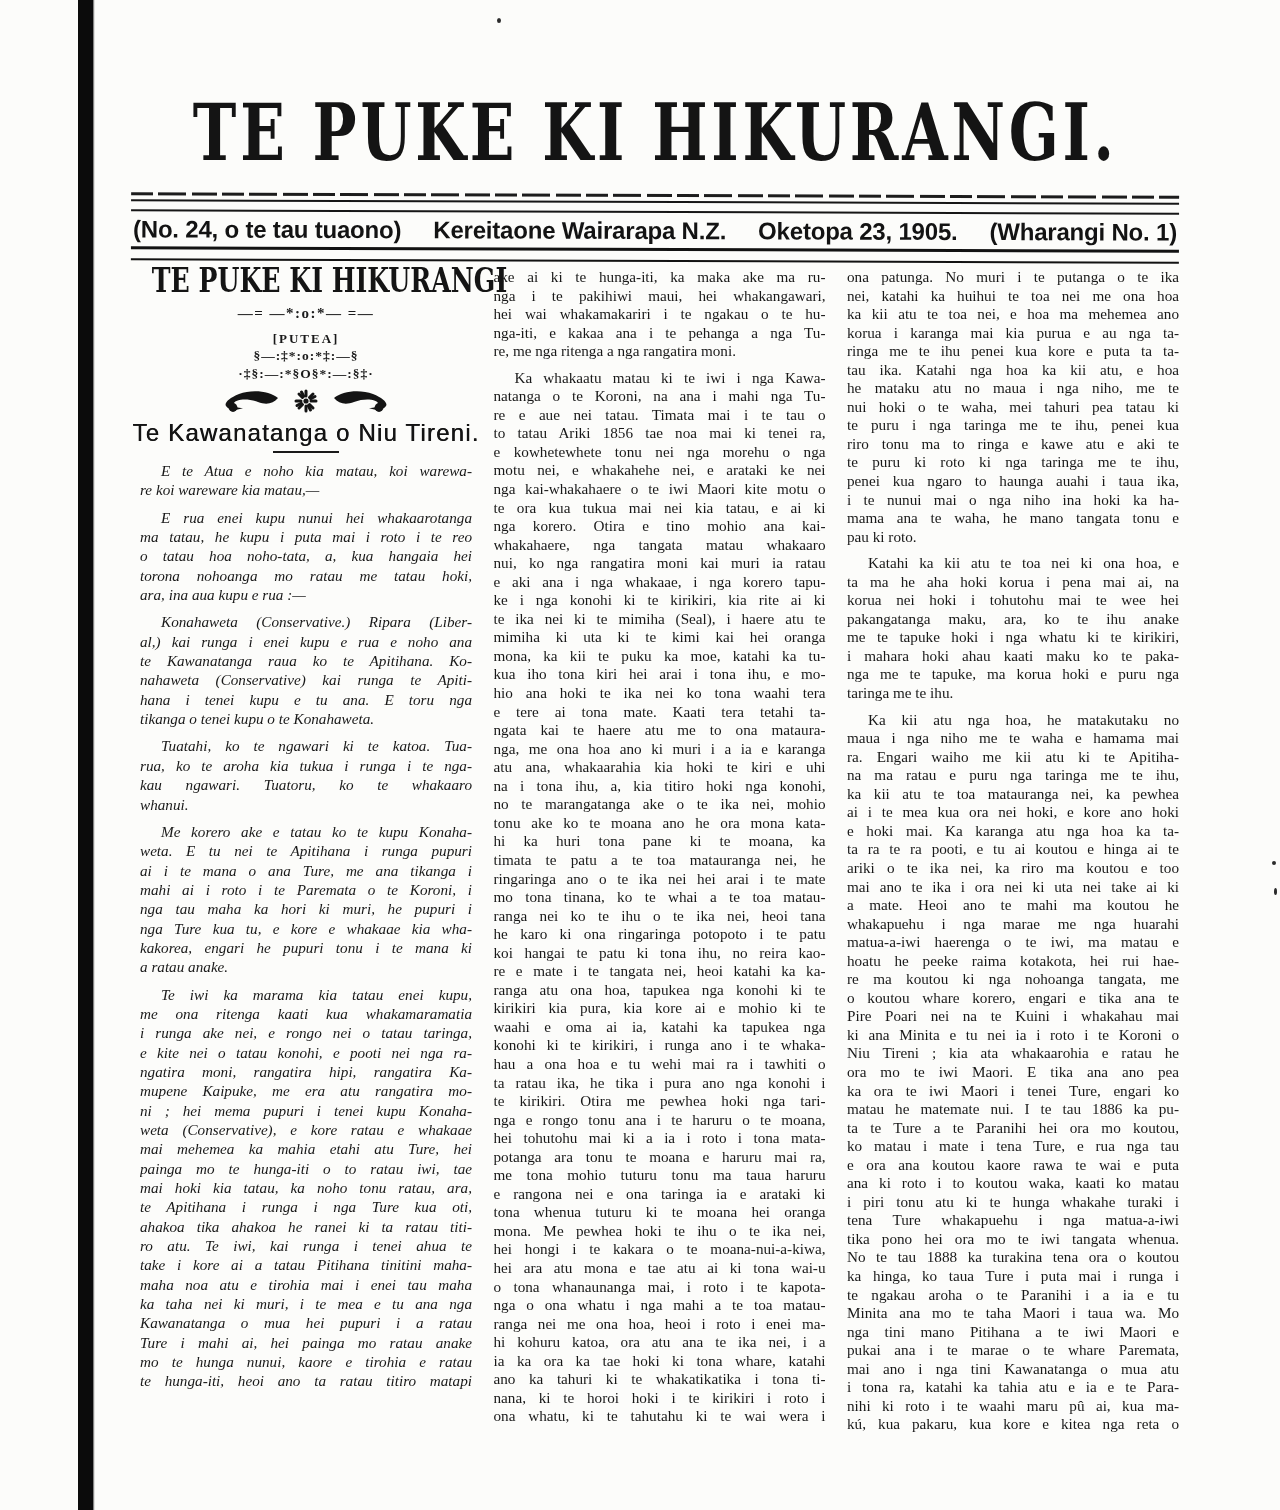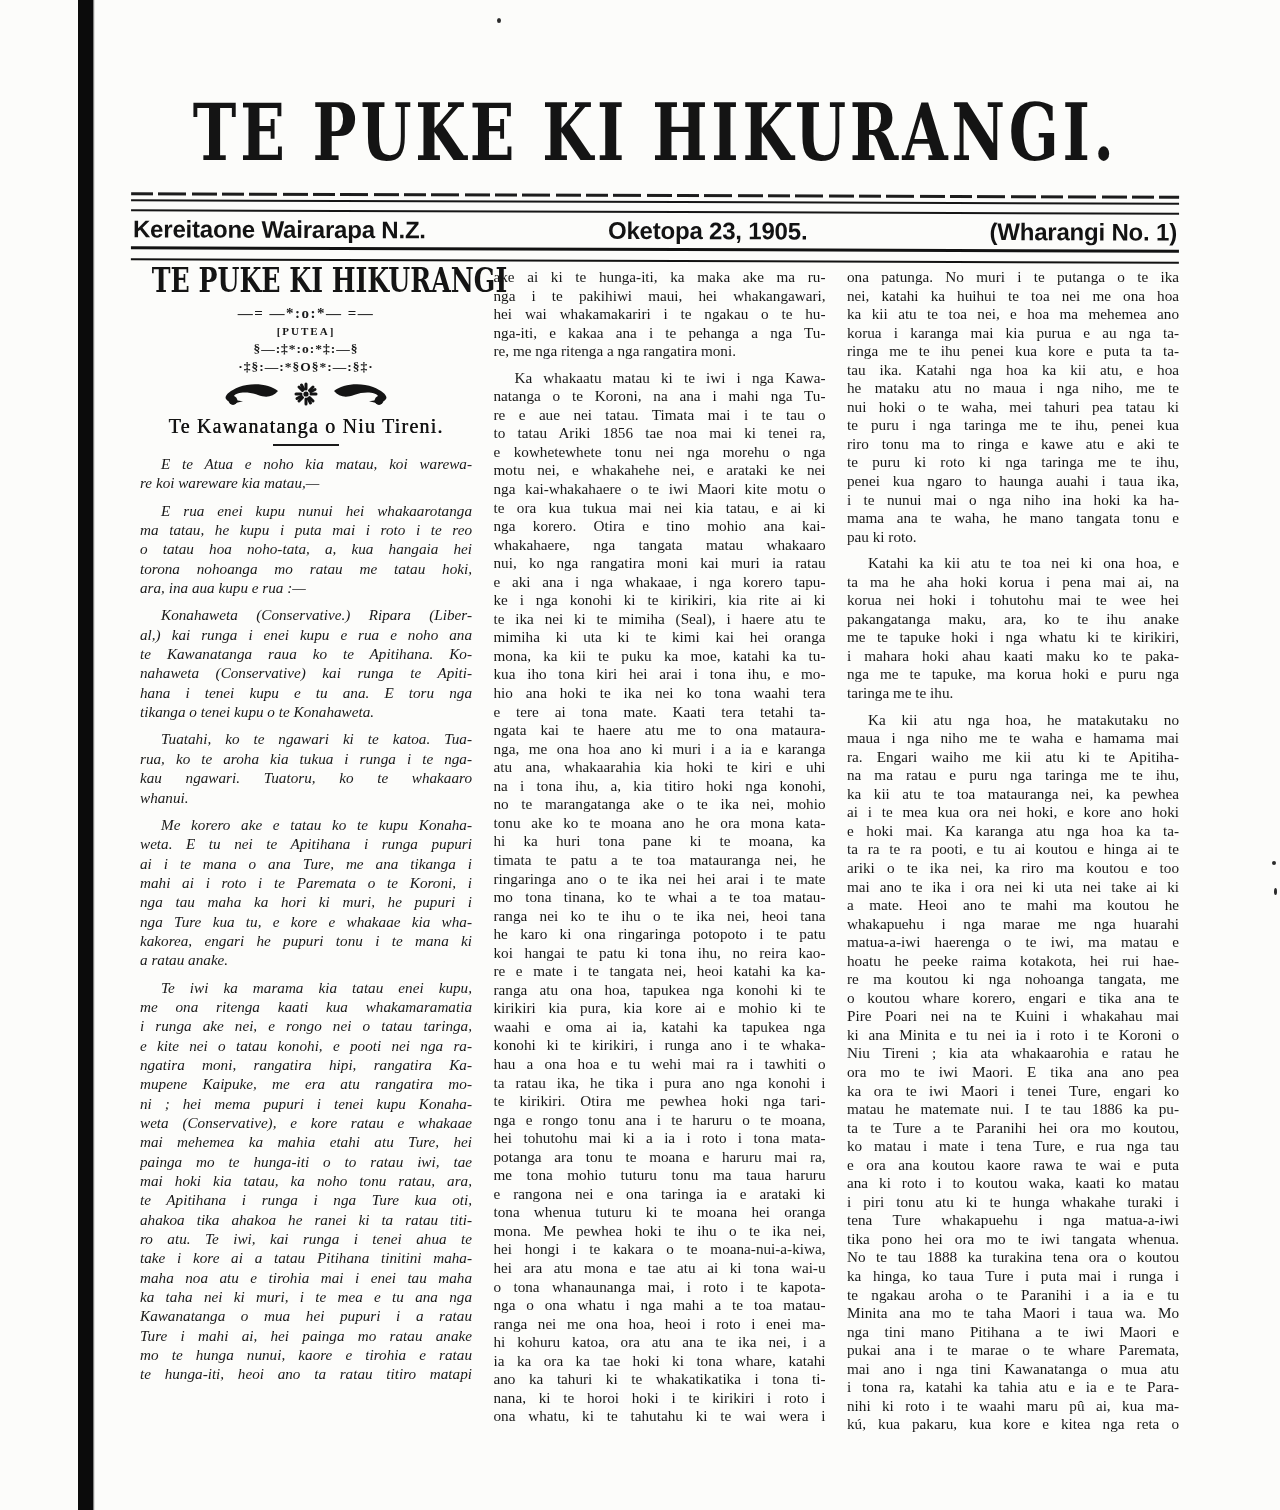--- a/index.html
+++ b/index.html
@@ -40,25 +40,25 @@
   .para .line:first-child{text-indent:21px;}
   .para.noindent .line:first-child{text-indent:0;}
 
   
   .np{text-align:center;margin-top:2px;}
   .np .t{display:inline-block;font-family:"DejaVu Serif",serif;font-weight:700;font-size:28px;
          line-height:40px;white-space:nowrap;transform:scale(.9,1.18);transform-origin:50% 55%;
          color:#141414;}
   .orn{text-align:center;font-weight:700;color:#1b1b1b;}
   .orn1{font-size:15px;letter-spacing:1.5px;margin-top:3px;line-height:17px;}
-  .putea{text-align:center;font-size:11px;letter-spacing:2px;line-height:15px;margin-top:2px;font-weight:700;}
+  .putea{text-align:center;font-size:13px;letter-spacing:2px;line-height:15px;margin-top:9px;font-weight:700;}
   .orn2{font-size:13.5px;letter-spacing:1px;line-height:16px;margin-top:2px;}
   .orn3{font-size:13.5px;letter-spacing:1px;line-height:16px;margin-top:2px;}
   .fl{display:flex;justify-content:center;align-items:center;gap:13px;margin:7px 0 3px;height:28px;}
-  .sh{text-align:center;font-family:Liberation Serif, serif;font-size:20px;
+  .sh{text-align:center;font-family:Liberation Sans, sans-serif;font-size:24px;
       letter-spacing:1.2px;white-space:nowrap;color:#141414;text-shadow:.4px 0 0 currentColor;
       line-height:26px;}
   .shrule{width:66px;border-top:2.5px solid #1a1a1a;margin:5px auto 8px;}
 </style>
 </head>
 <body>
 
 <div id="frame">
 
   <div id="gutter"></div>
@@ -67,20 +67,21 @@
   <div class="speck" style="left:1274px;top:888px;width:3px;height:7px;"></div>
 
   <div id="masthead">
     <span class="t">TE PUKE KI HIKURANGI.</span>
   </div>
 
   <div id="hdr">
     <div class="dash"></div>
     <div class="dbl1"></div>
     <div class="dateline">
+      <span>(No. 24, o te tau tuaono)</span>
       <span>Kereitaone Wairarapa N.Z.</span>
       <span>Oketopa 23, 1905.</span>
       <span>(Wharangi No. 1)</span>
     </div>
     <div class="dbl2"></div>
   </div>
 
   <div id="cols">
 
     <div class="col" id="col1">

